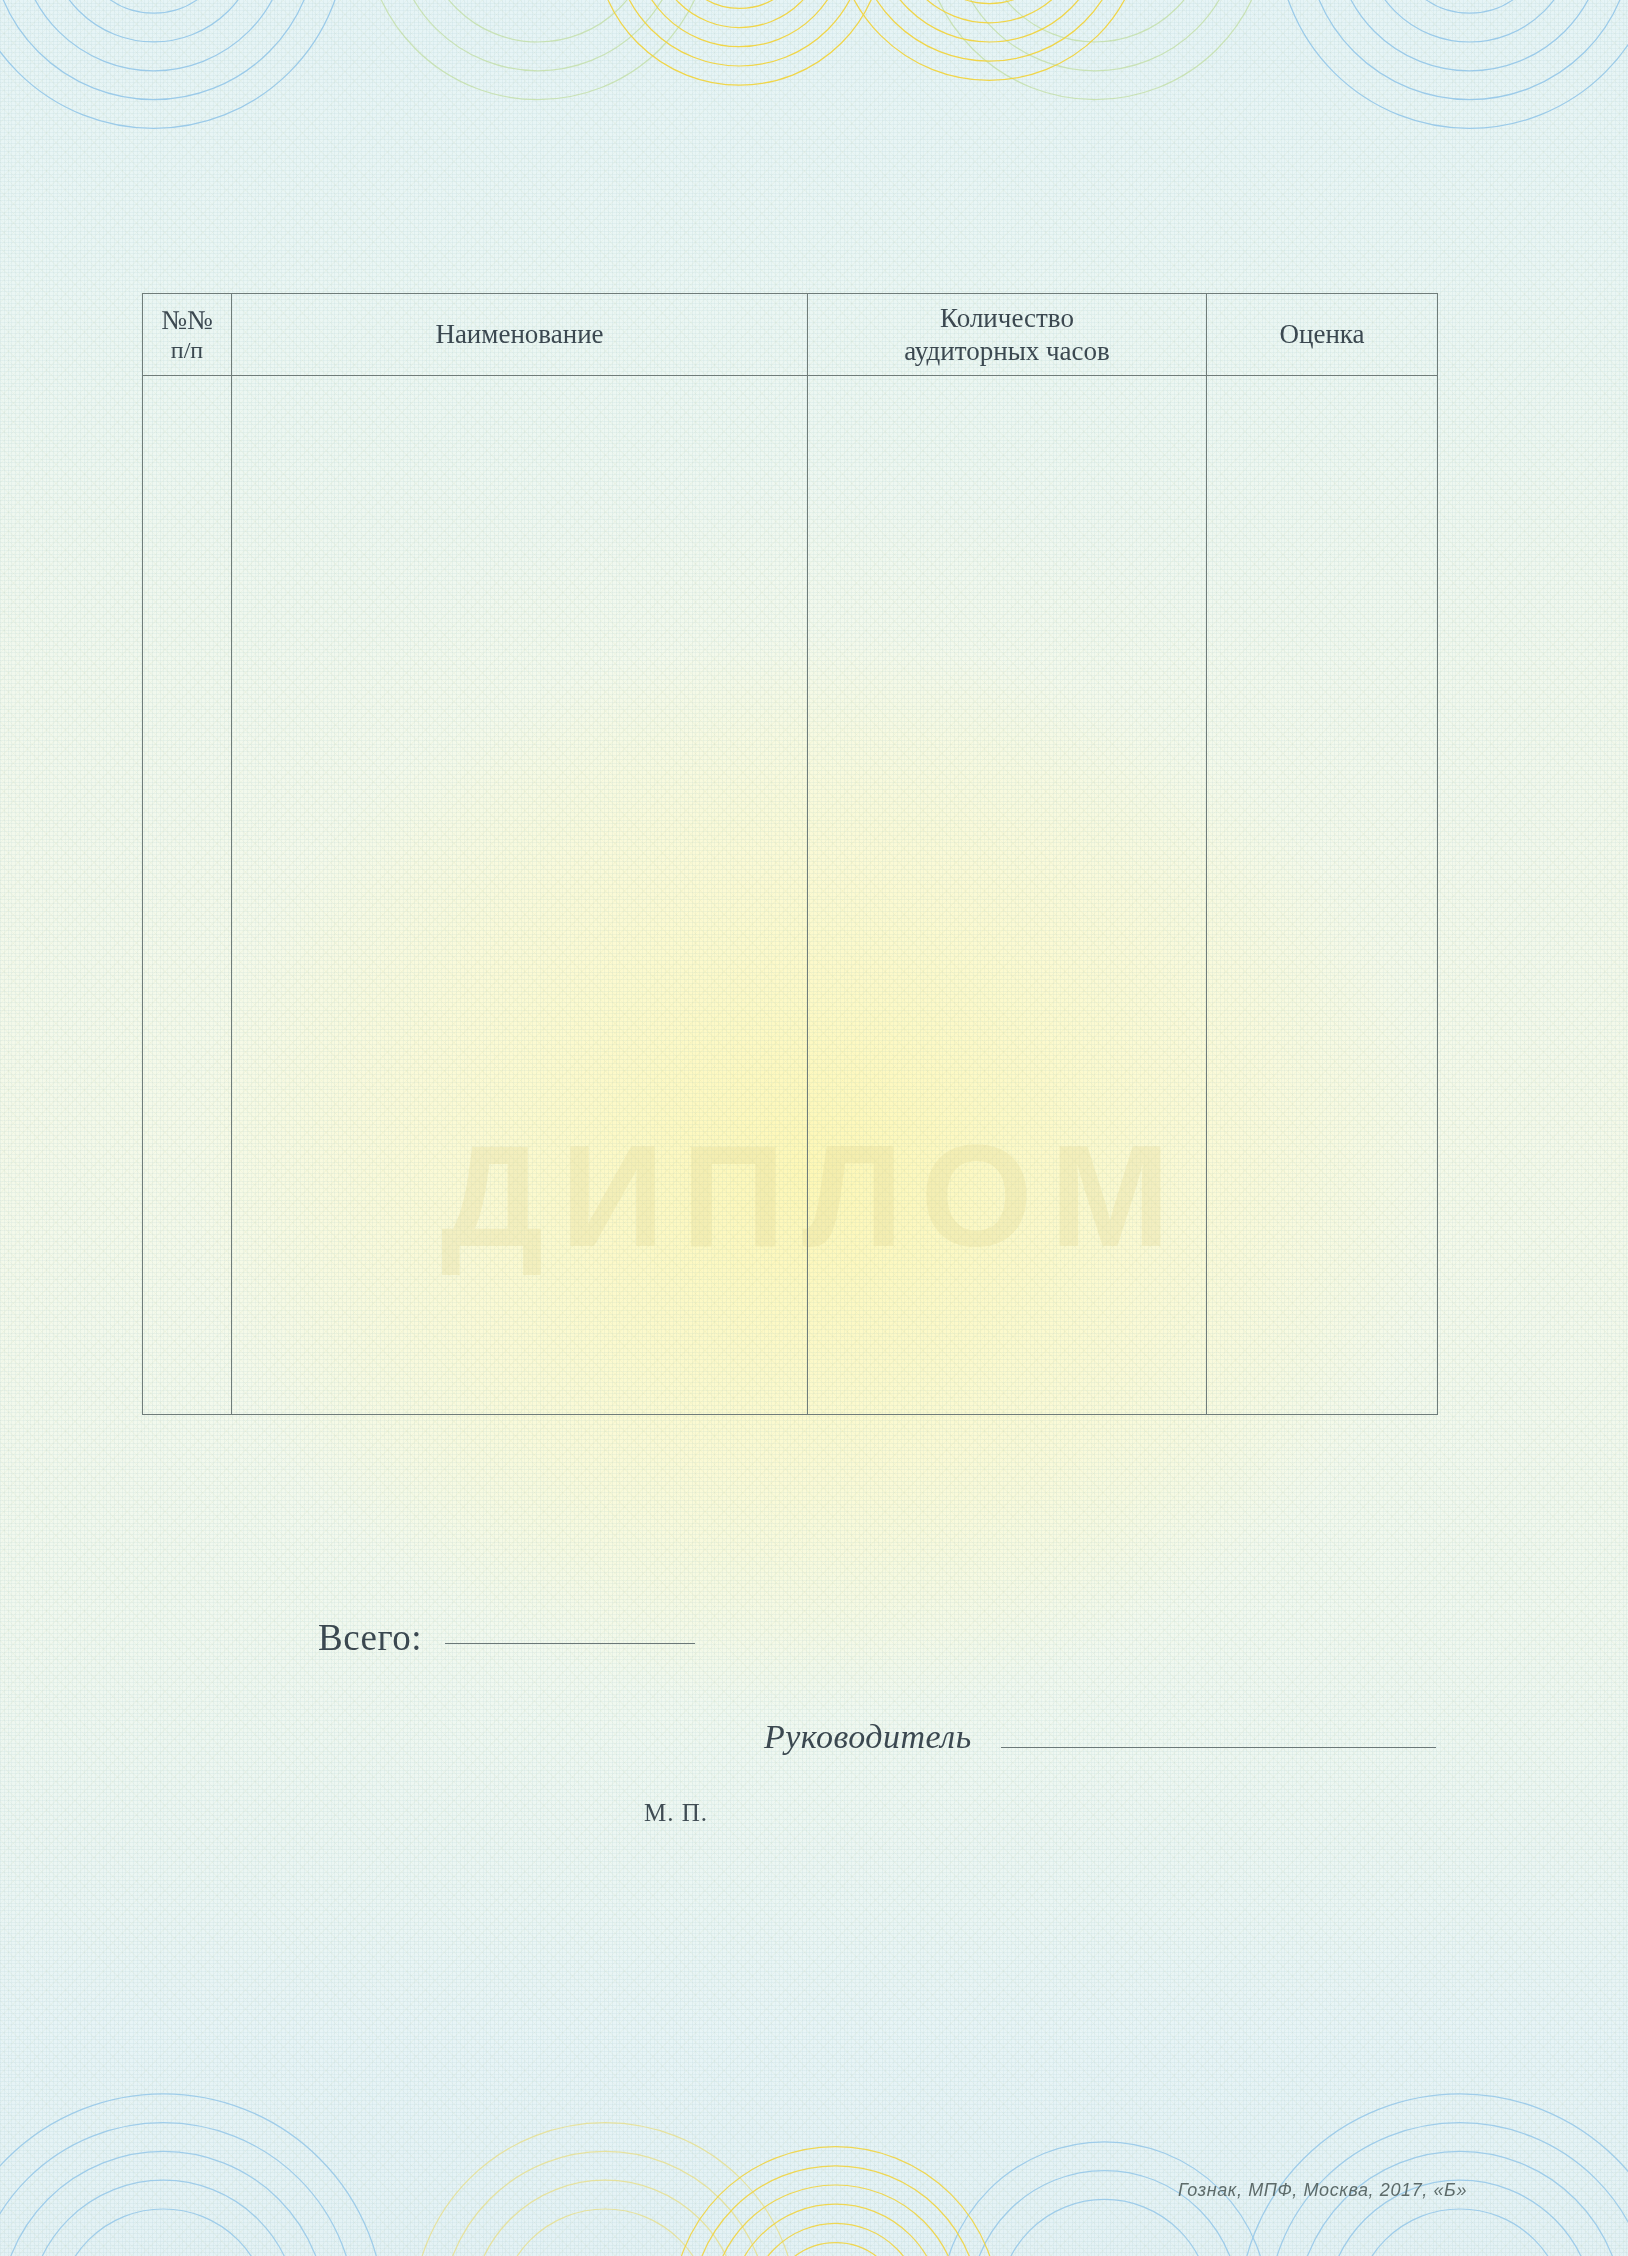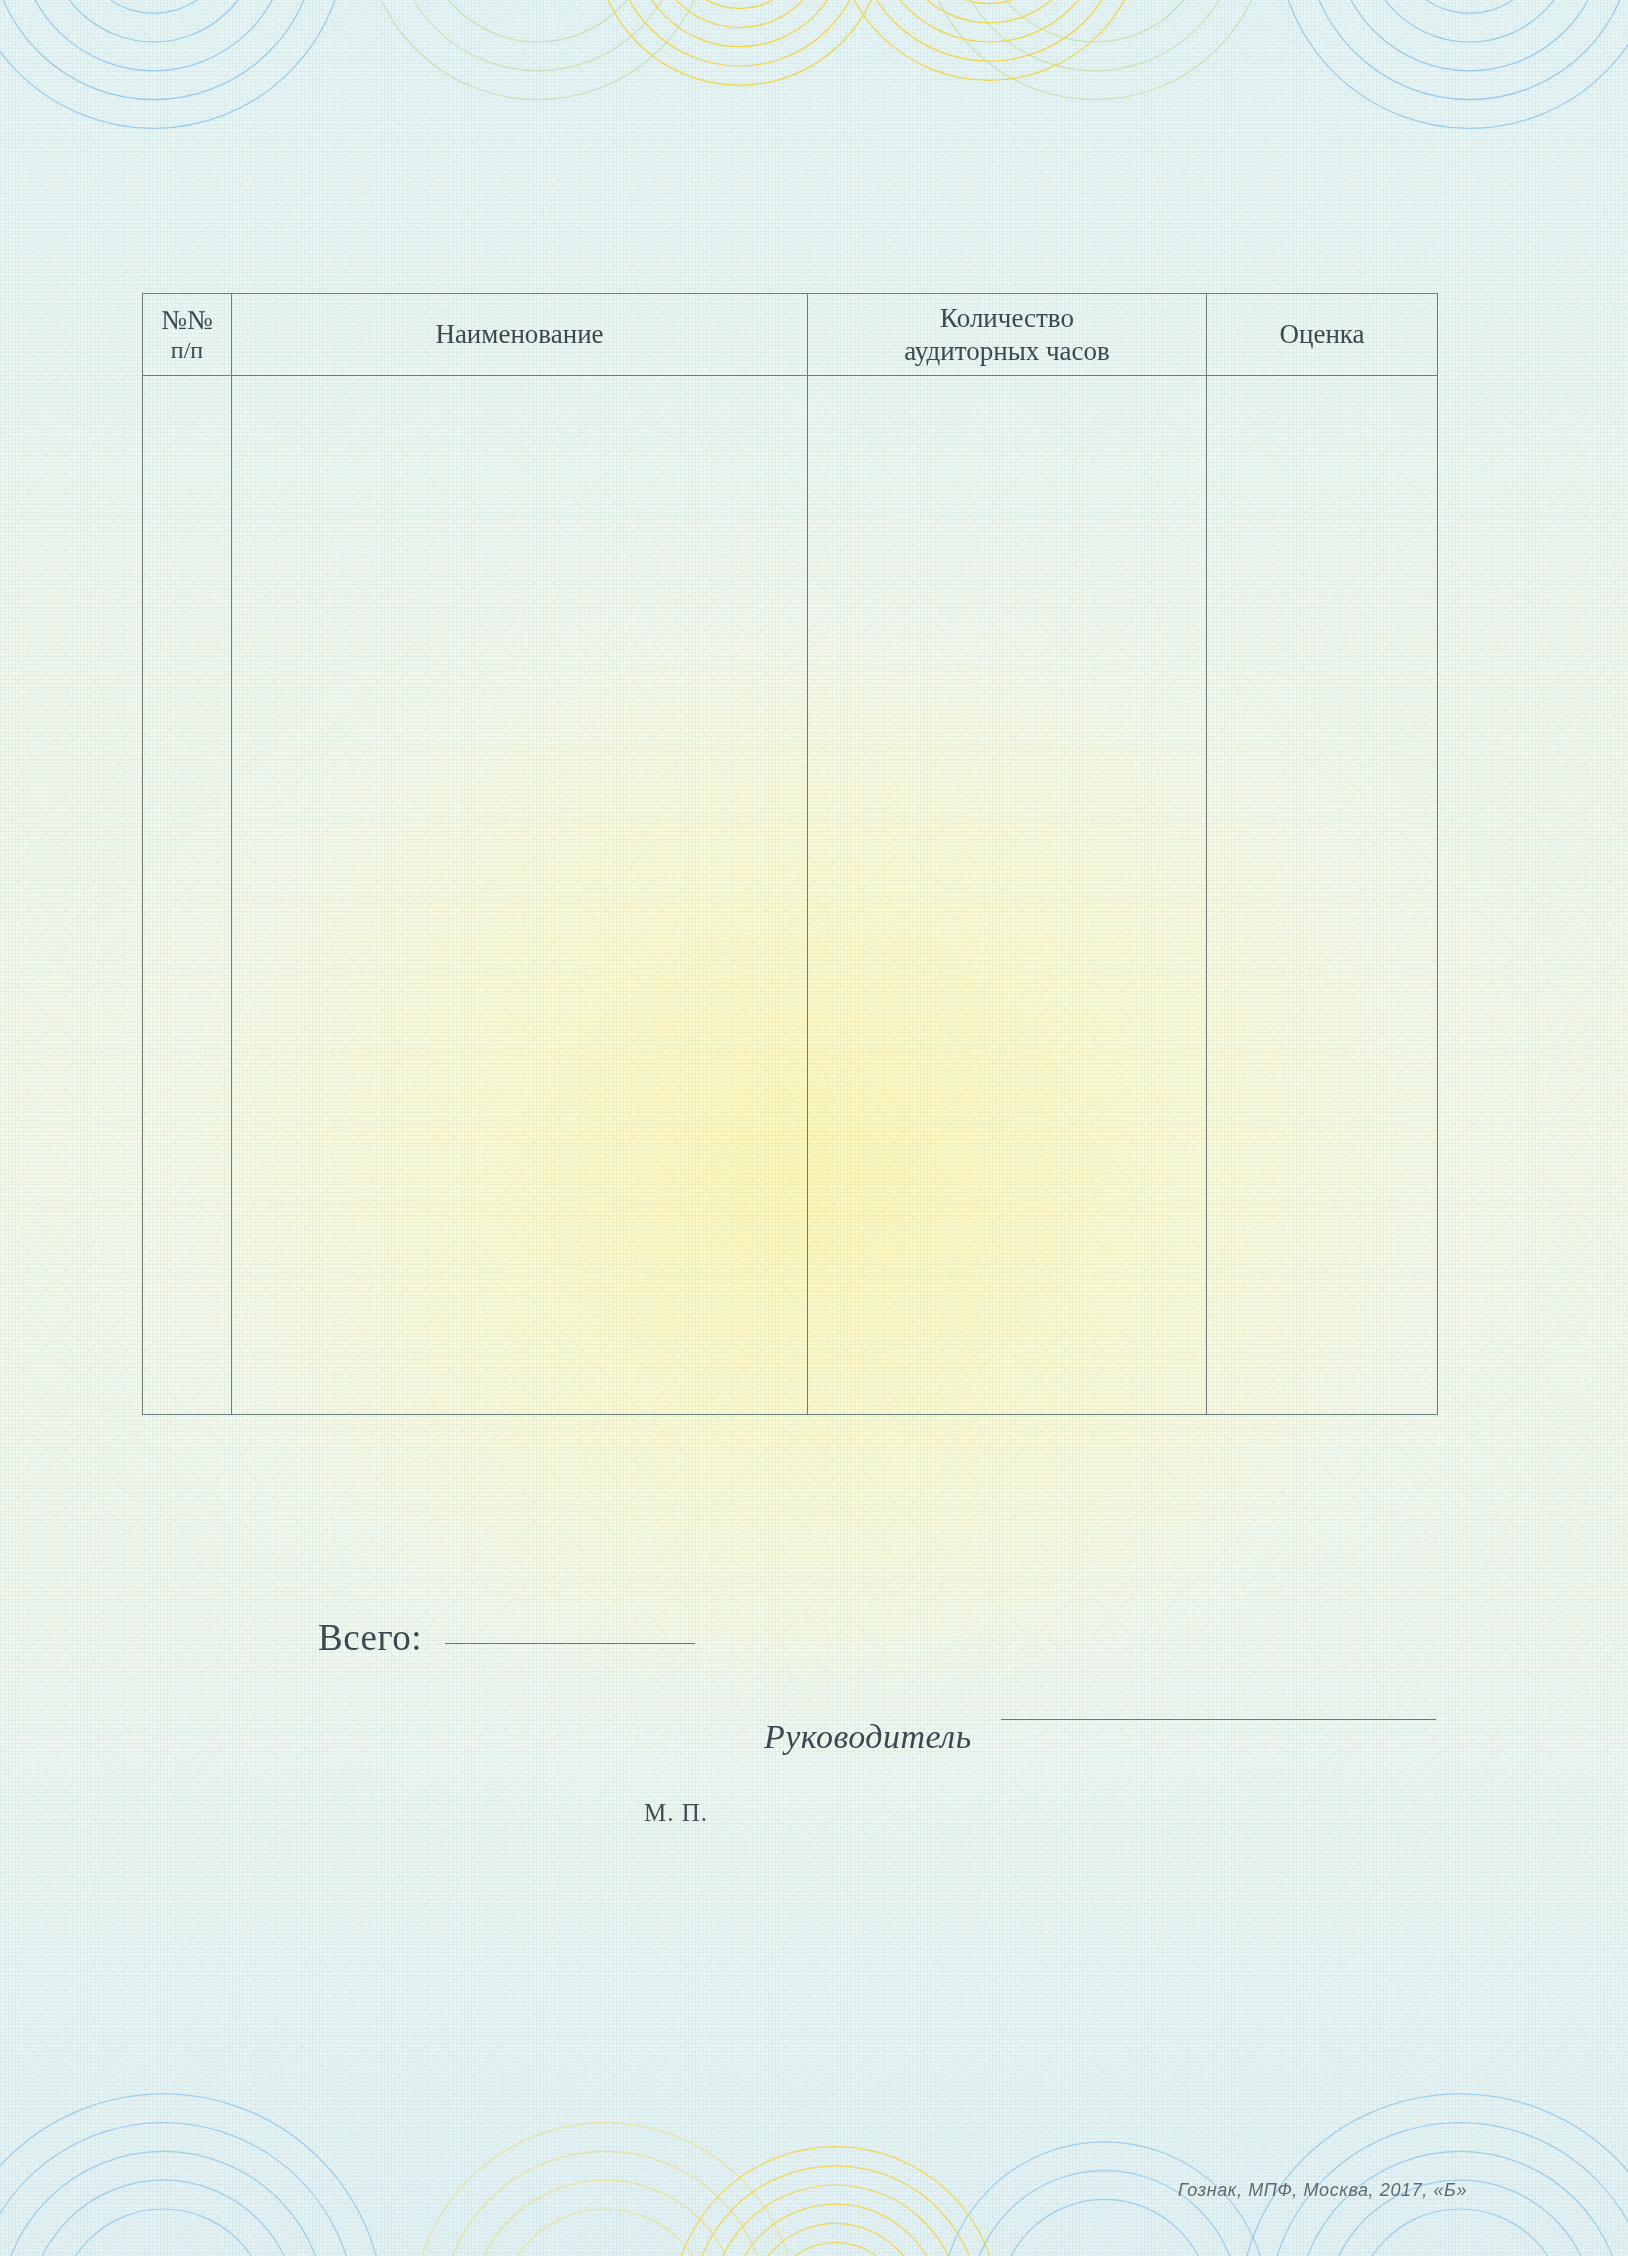--- a/index.html
+++ b/index.html
@@ -146,21 +146,21 @@
   }
 
   .sign-block {
     position: absolute;
     left: 764px;
     top: 1718px;
     width: 672px;
   }
   .sign-row {
     display: flex;
-    align-items: flex-start;
+    align-items: flex-end;
     margin-bottom: 65px;
     font-style: italic;
     font-size: 34px;
     color: #3b4850;
     letter-spacing: 0.5px;
     gap: 12px;
   }
   .sign-row .label { white-space: nowrap; }
   .sign-row .rule {
     flex: 1;
@@ -254,20 +254,21 @@
         <path d="M700 355 a170 170 0 0 1 340 0"></path>
         <path d="M720 355 a150 150 0 0 1 300 0"></path>
         <path d="M740 355 a130 130 0 0 1 260 0"></path>
         <path d="M760 355 a110 110 0 0 1 220 0"></path>
         <path d="M780 355 a90 90 0 0 1 180 0"></path>
         <path d="M800 355 a70 70 0 0 1 140 0"></path>
       </g>
     </g>
   </svg>
 
+  <div class="watermark">ДИПЛОМ</div>
 
   <div class="content">
 
 
     <table class="marks">
       <colgroup>
         <col class="col-no">
         <col class="col-name">
         <col class="col-hours">
         <col class="col-mark">

